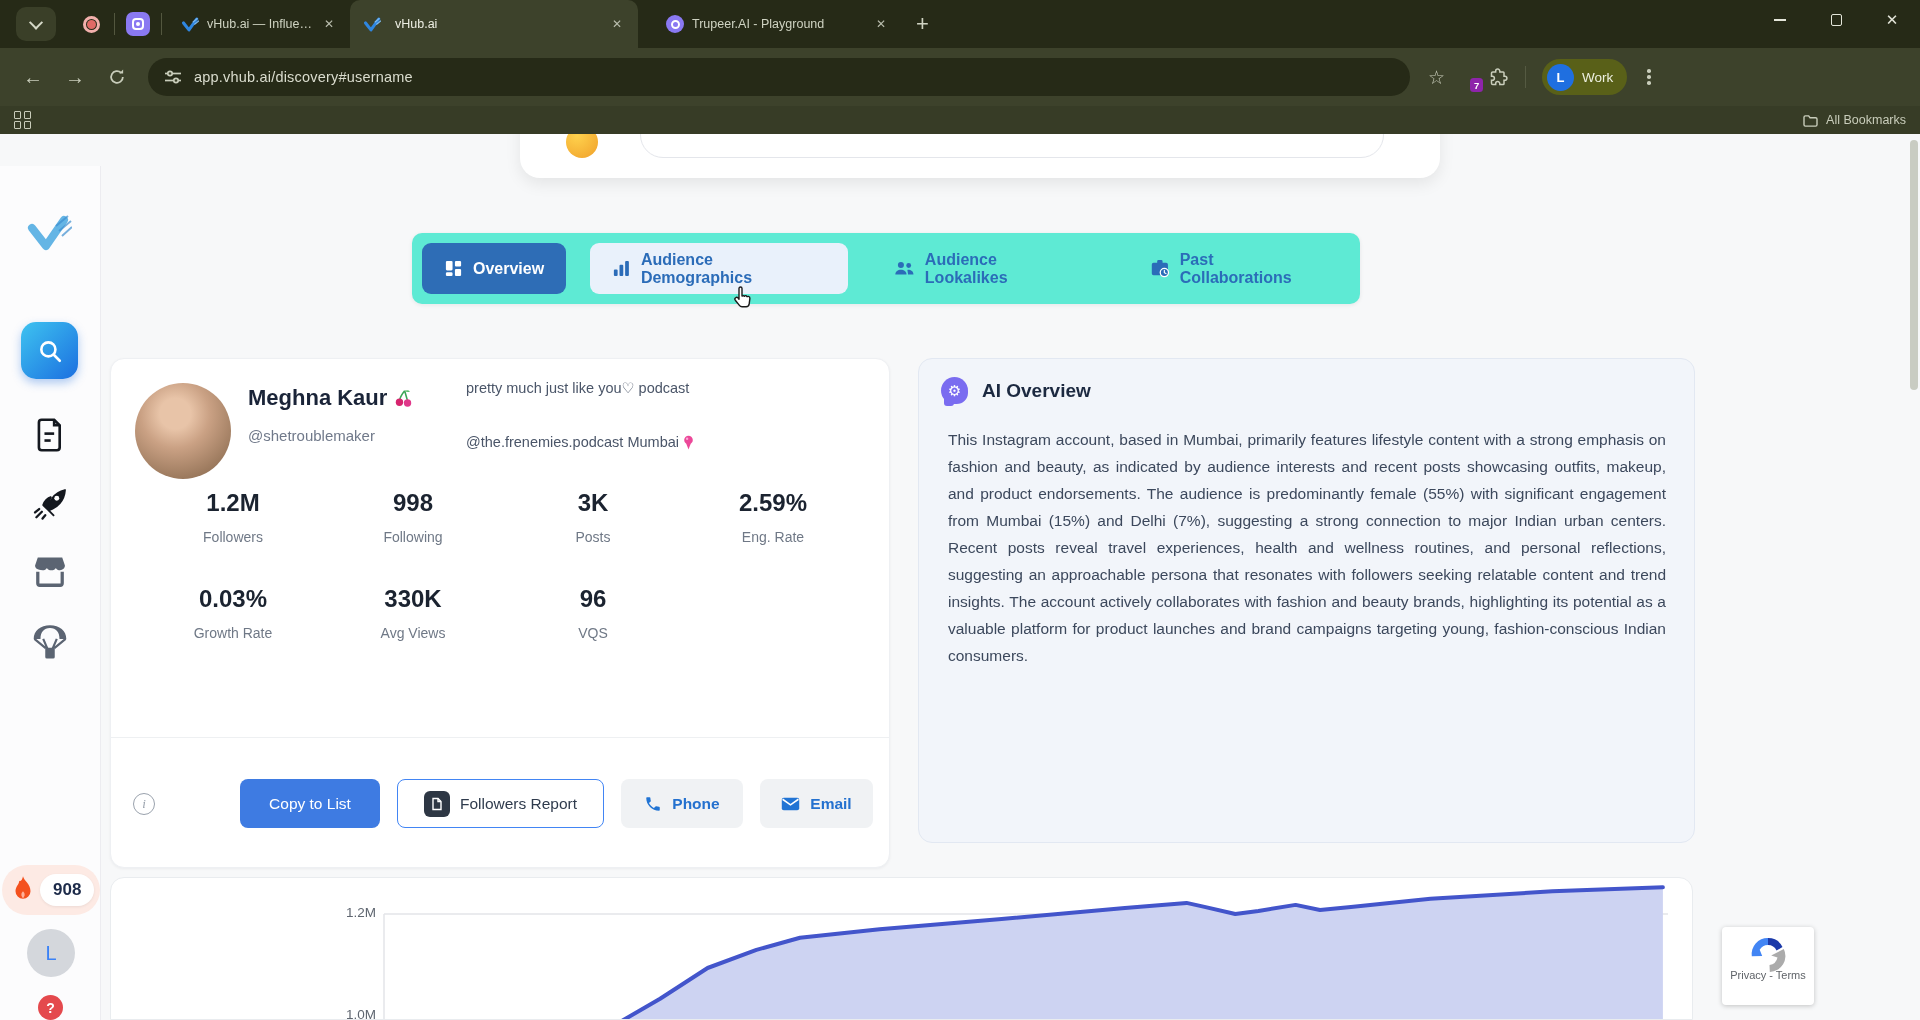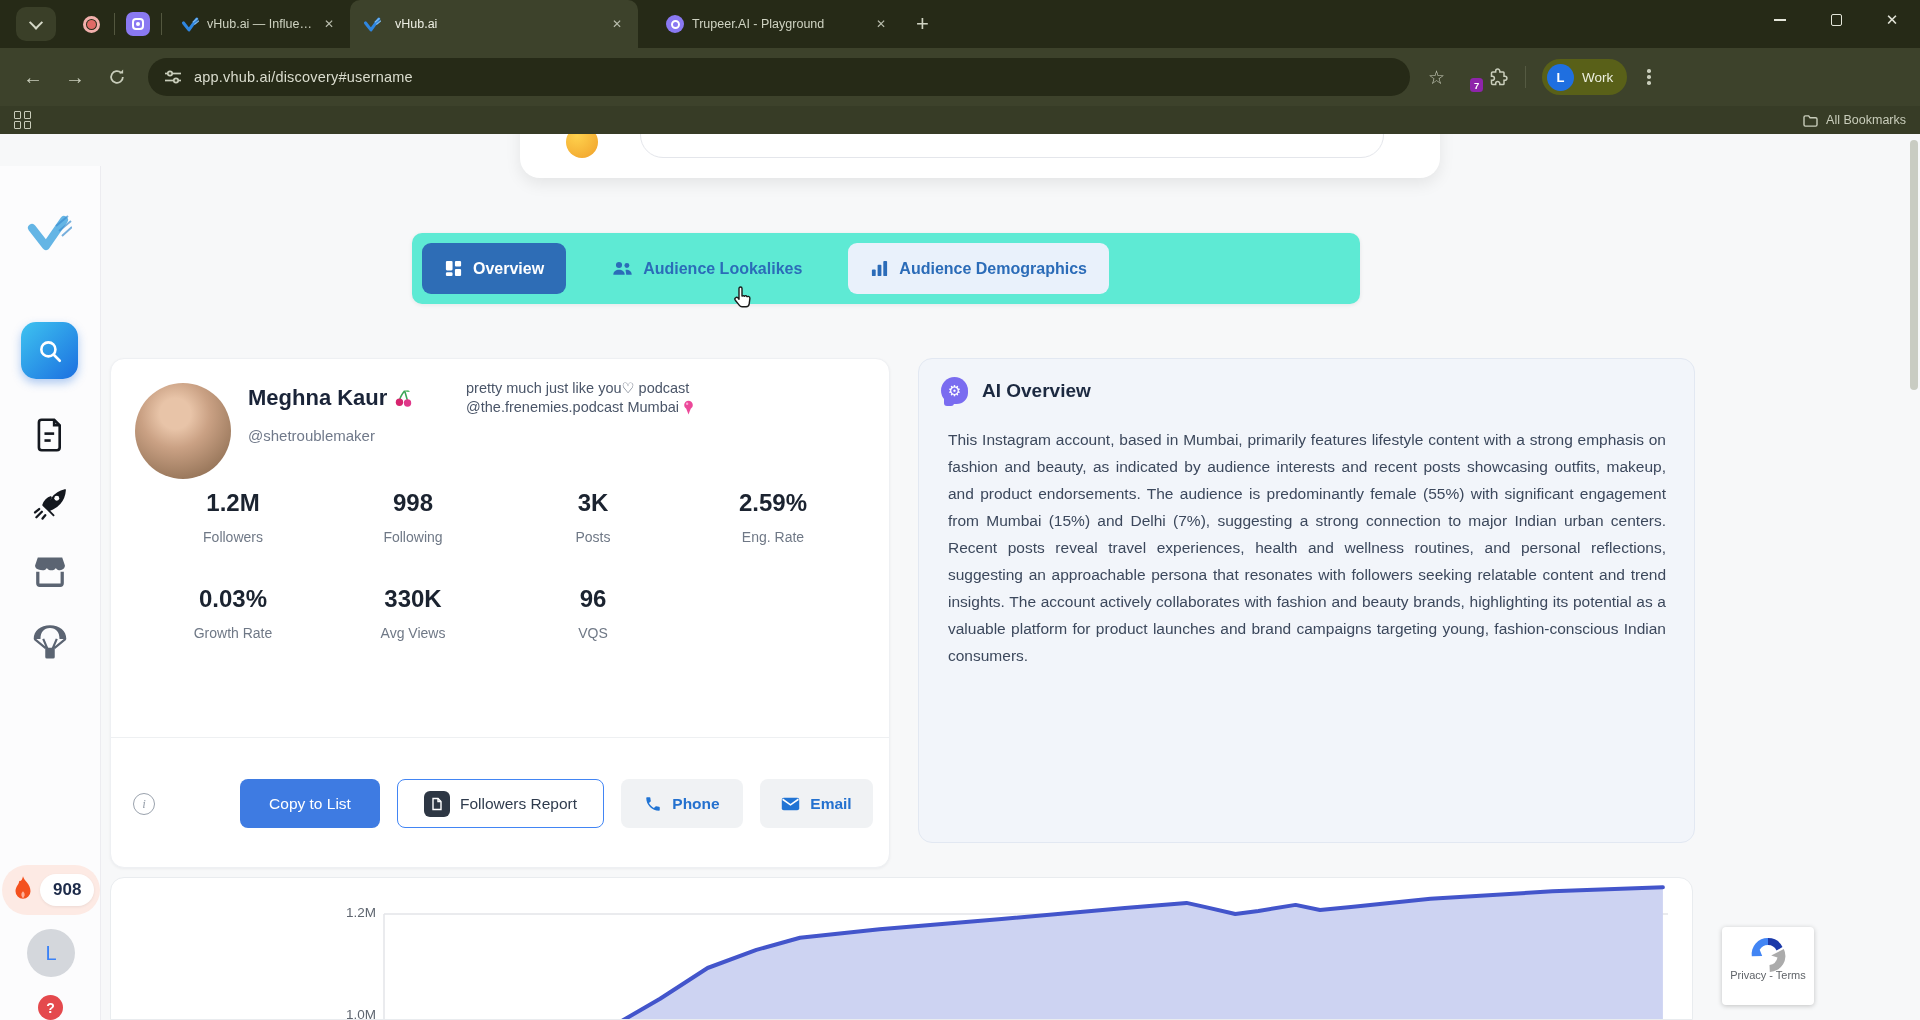--- a/index.html
+++ b/index.html
@@ -75,21 +75,21 @@
   .cursor-hand { position:absolute; left:320px; top:52px; }
 
   
   .card { background:#fff; border:1px solid #eef0f3; border-radius:14px; box-shadow:0 1px 3px rgba(16,24,40,.05); }
   .profilecard { position:absolute; left:110px; top:224px; width:780px; height:510px; }
   .avatar-photo { position:absolute; left:24px; top:24px; width:96px; height:96px; border-radius:50%;
      background:radial-gradient(circle at 42% 32%, #e8c4a8 0 18%, #caa184 40%, #9c7a5e 75%, #7d6048 100%); }
   .pf-name { position:absolute; left:137px; top:26px; font-size:22px; font-weight:bold; color:#1a2438; display:flex; align-items:center; gap:7px; }
   .pf-handle { position:absolute; left:137px; top:68px; font-size:15px; color:#70798a; }
   .pf-bio { position:absolute; left:355px; top:20px; width:300px; font-size:14.5px; color:#4a5568; line-height:19px; }
-  .pf-bio .row2 { display:flex; align-items:center; gap:3px; }
+  .pf-bio .row2 { display:flex; align-items:center; gap:3px;margin-top:35px; }
   .stats { position:absolute; left:32px; top:130px; width:720px; display:grid; grid-template-columns:repeat(4,1fr); row-gap:40px; }
   .stat { text-align:center; }
   .stat .v { font-size:24px; font-weight:bold; color:#1b2330; }
   .stat .l { margin-top:12px; font-size:14px; color:#6f7886; }
   .pf-divider { position:absolute; left:0; top:378px; width:100%; height:1px; background:#eef0f2; }
   .actions { position:absolute; left:0; top:379px; width:100%; height:131px; display:flex; align-items:center; }
   .info-ic { margin-left:22px; width:22px; height:22px; border:1.6px solid #9aa2ad; border-radius:50%; color:#9aa2ad; font-size:13px; display:flex; align-items:center; justify-content:center; font-family:"Liberation Serif",serif; font-style:italic; }
   .btn { height:49px; border-radius:8px; display:flex; align-items:center; justify-content:center; gap:10px; font-size:15.5px; }
   .btn-copy { margin-left:85px; width:140px; background:#3e7be2; color:#fff; font-weight:400; }
   .btn-dl { margin-left:17px; width:207px; background:#fff; border:1.5px solid #4285f4; color:#2f3b4d; }
@@ -301,36 +301,44 @@
   <div class="navcard">
     <div class="navitem active">
       <svg width="19" height="19" viewBox="0 0 20 20">
           <rect x="2" y="2" width="7" height="10" rx="1.2" fill="#fff"></rect>
           <rect x="11.5" y="2" width="6.5" height="6" rx="1.2" fill="#fff"></rect>
           <rect x="2" y="14" width="7" height="4" rx="1.2" fill="#fff"></rect>
           <rect x="11.5" y="10.5" width="6.5" height="7.5" rx="1.2" fill="#fff"></rect>
         </svg>
       <span>Overview</span>
     </div>
+    <div class="navitem hovered">
+      <svg width="19" height="19" viewBox="0 0 20 20">
+          <rect x="2" y="11" width="4" height="7" rx="1" fill="#2b6cb8"></rect>
+          <rect x="8" y="6" width="4" height="12" rx="1" fill="#2b6cb8"></rect>
+          <rect x="14" y="2" width="4" height="16" rx="1" fill="#2b6cb8"></rect>
+        </svg>
+      <span>Audience Demographics</span>
+    </div>
     <div class="navitem">
       <svg width="21" height="17" viewBox="0 0 24 18">
           <circle cx="8" cy="5" r="3.5" fill="#2b6cb8"></circle>
           <path d="M1.5 16 c0-3.5 3-5.5 6.5-5.5 s6.5 2 6.5 5.5 z" fill="#2b6cb8"></path>
           <circle cx="17" cy="5.5" r="2.8" fill="#2b6cb8"></circle>
           <path d="M15.5 10.6 c3.5-.4 7 1.5 7 5.4 h-6.2" fill="#2b6cb8"></path>
         </svg>
       <span>Audience Lookalikes</span>
     </div>
-    <div class="navitem hovered">
-      <svg width="19" height="19" viewBox="0 0 20 20">
-          <rect x="2" y="11" width="4" height="7" rx="1" fill="#2b6cb8"></rect>
-          <rect x="8" y="6" width="4" height="12" rx="1" fill="#2b6cb8"></rect>
-          <rect x="14" y="2" width="4" height="16" rx="1" fill="#2b6cb8"></rect>
-        </svg>
-      <span>Audience Demographics</span>
+    <div class="navitem">
+      <svg width="20" height="19" viewBox="0 0 22 21">
+          <path d="M8 4 V2.5 A1.5 1.5 0 0 1 9.5 1 h3 A1.5 1.5 0 0 1 14 2.5 V4 h4 a2 2 0 0 1 2 2 v10 a2 2 0 0 1-2 2 H4 a2 2 0 0 1-2-2 V6 a2 2 0 0 1 2-2 z" fill="#2b6cb8"></path>
+          <circle cx="16" cy="15" r="4.6" fill="#2b6cb8" stroke="#fff" stroke-width="1.4"></circle>
+          <path d="M16 12.6 v2.6 l1.8 1" stroke="#fff" stroke-width="1.3" fill="none" stroke-linecap="round"></path>
+        </svg>
+      <span>Past Collaborations</span>
     </div>
     <svg class="cursor-hand" width="22" height="26" viewBox="0 0 22 26">
         <path d="M8.5 2 c.9 0 1.5.7 1.5 1.6 V11 l1.2-.2 c.5-.1 1 .1 1.3.4 .3-.4.8-.6 1.4-.5 .6.1 1 .5 1.2 1 .4-.3.9-.4 1.4-.3 .9.2 1.5 1 1.4 1.9 l-.7 5.6 c-.2 1.6-1.5 2.8-3.1 2.8 H10 c-1 0-2-.5-2.6-1.3 L3.3 15.2 c-.6-.8-.5-1.9.3-2.5 .7-.6 1.8-.5 2.4.2 L7 14.2 V3.6 C7 2.7 7.6 2 8.5 2 Z" fill="#fff" stroke="#1a1a1a" stroke-width="1.4" stroke-linejoin="round"></path>
       </svg>
   </div>
 
   <div class="card profilecard">
     <div class="avatar-photo"></div>
     <div class="pf-name">
       <span>Meghna Kaur</span>

